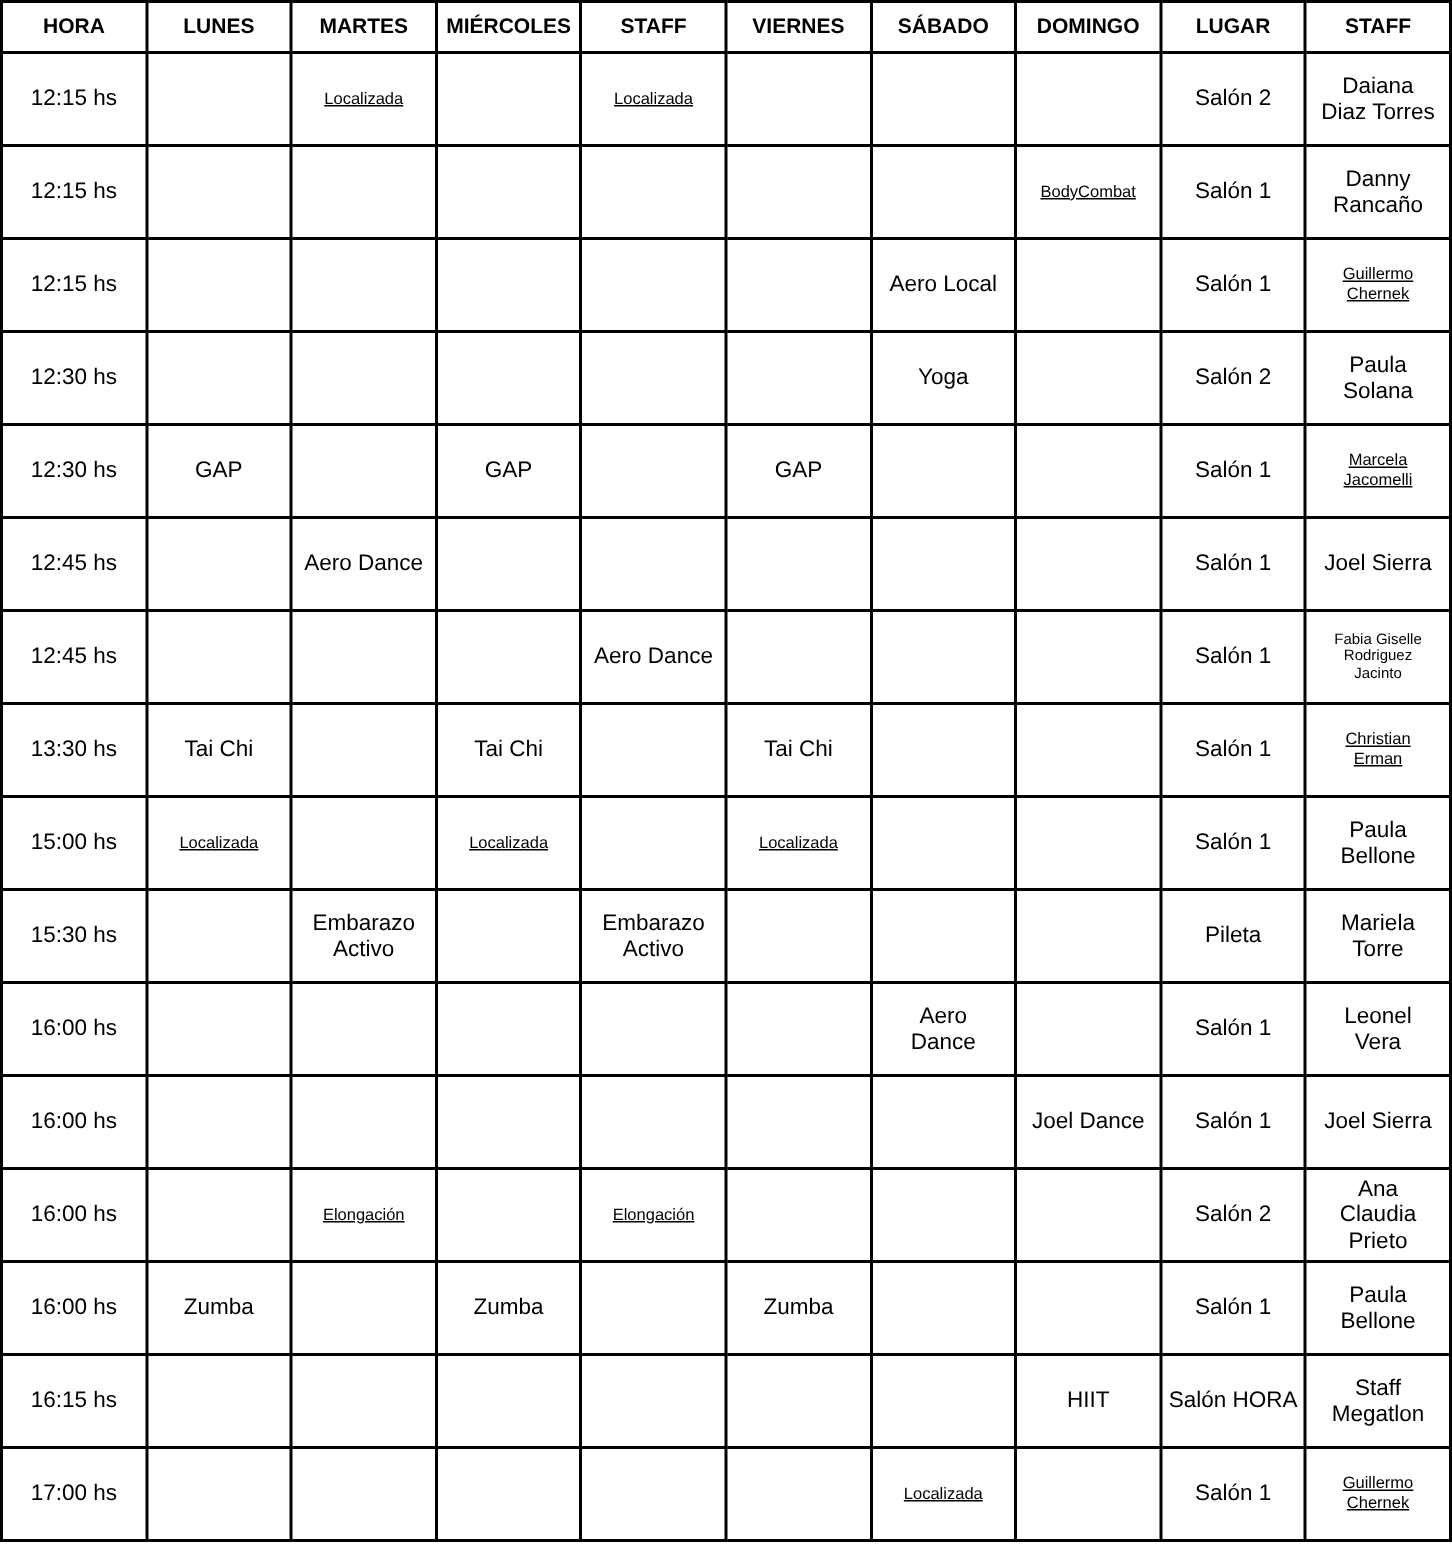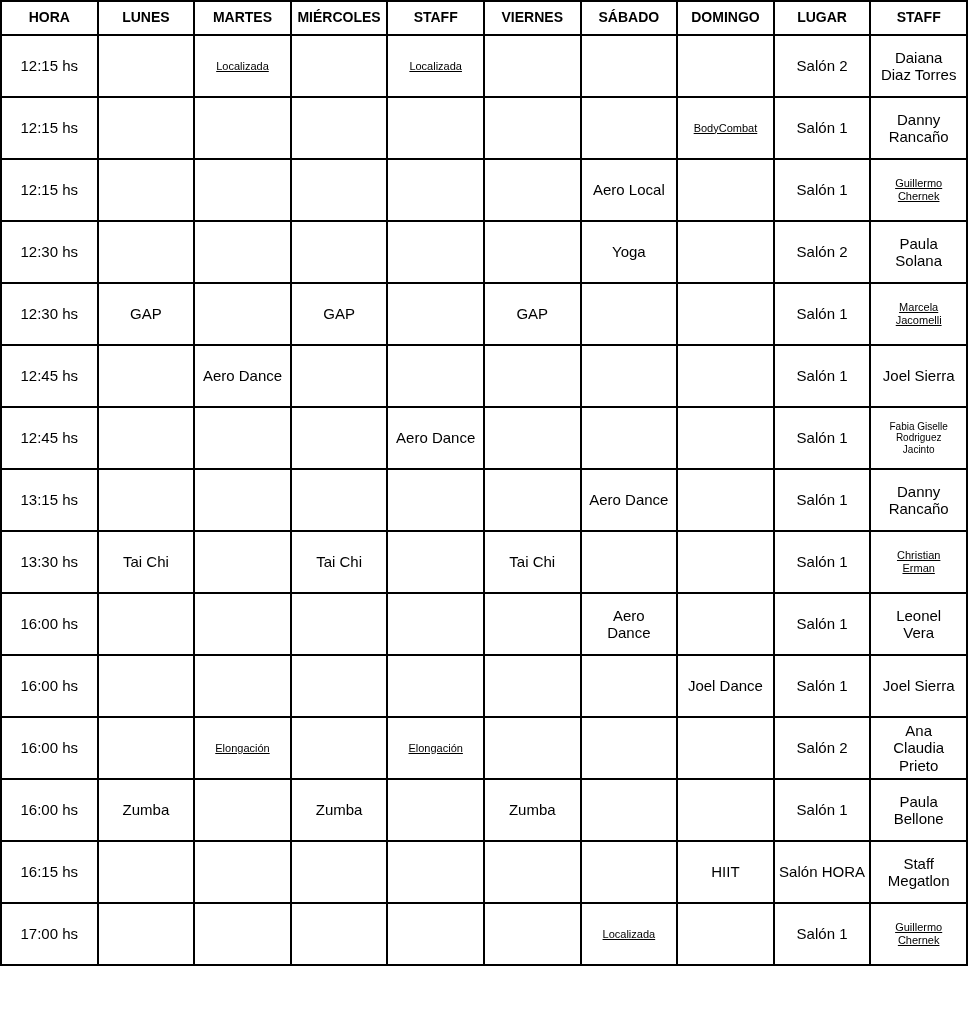--- a/index.html
+++ b/index.html
@@ -172,44 +172,59 @@
         <td class="cell-class nowrap-lines sz-lg">Aero Dance</td>
         <td class="cell-class nowrap-lines sz-lg"></td>
         <td class="cell-class nowrap-lines sz-lg"></td>
         <td class="cell-class nowrap-lines sz-lg"></td>
         <td class="cell-lugar nowrap-lines">Salón 1</td>
         <td class="cell-staff nowrap-lines sz-xs">Fabia Giselle
 Rodriguez
 Jacinto</td>
       </tr>
       <tr>
-        <td class="cell-hora nowrap-lines">13:15 hs</td>
-        <td class="cell-class nowrap-lines sz-lg"></td>
-        <td class="cell-class nowrap-lines sz-lg"></td>
-        <td class="cell-class nowrap-lines sz-lg"></td>
-        <td class="cell-class nowrap-lines sz-lg"></td>
-        <td class="cell-class nowrap-lines sz-lg"></td>
-        <td class="cell-class nowrap-lines sz-lg">Aero Dance</td>
-        <td class="cell-class nowrap-lines sz-lg"></td>
-        <td class="cell-lugar nowrap-lines">Salón 1</td>
-        <td class="cell-staff nowrap-lines sz-lg">Danny
-Rancaño</td>
-      </tr>
-      <tr>
         <td class="cell-hora nowrap-lines">13:30 hs</td>
         <td class="cell-class nowrap-lines sz-lg">Tai Chi</td>
         <td class="cell-class nowrap-lines sz-lg"></td>
         <td class="cell-class nowrap-lines sz-lg">Tai Chi</td>
         <td class="cell-class nowrap-lines sz-lg"></td>
         <td class="cell-class nowrap-lines sz-lg">Tai Chi</td>
         <td class="cell-class nowrap-lines sz-lg"></td>
         <td class="cell-class nowrap-lines sz-lg"></td>
         <td class="cell-lugar nowrap-lines">Salón 1</td>
         <td class="cell-staff nowrap-lines sz-sm">Christian
 Erman</td>
+      </tr>
+      <tr>
+        <td class="cell-hora nowrap-lines">15:00 hs</td>
+        <td class="cell-class nowrap-lines sz-sm">Localizada</td>
+        <td class="cell-class nowrap-lines sz-sm"></td>
+        <td class="cell-class nowrap-lines sz-sm">Localizada</td>
+        <td class="cell-class nowrap-lines sz-sm"></td>
+        <td class="cell-class nowrap-lines sz-sm">Localizada</td>
+        <td class="cell-class nowrap-lines sz-sm"></td>
+        <td class="cell-class nowrap-lines sz-sm"></td>
+        <td class="cell-lugar nowrap-lines">Salón 1</td>
+        <td class="cell-staff nowrap-lines sz-lg">Paula
+Bellone</td>
+      </tr>
+      <tr>
+        <td class="cell-hora nowrap-lines">15:30 hs</td>
+        <td class="cell-class nowrap-lines sz-lg"></td>
+        <td class="cell-class nowrap-lines sz-lg">Embarazo
+Activo</td>
+        <td class="cell-class nowrap-lines sz-lg"></td>
+        <td class="cell-class nowrap-lines sz-lg">Embarazo
+Activo</td>
+        <td class="cell-class nowrap-lines sz-lg"></td>
+        <td class="cell-class nowrap-lines sz-lg"></td>
+        <td class="cell-class nowrap-lines sz-lg"></td>
+        <td class="cell-lugar nowrap-lines">Pileta</td>
+        <td class="cell-staff nowrap-lines sz-lg">Mariela
+Torre</td>
       </tr>
       <tr>
         <td class="cell-hora nowrap-lines">16:00 hs</td>
         <td class="cell-class nowrap-lines sz-lg"></td>
         <td class="cell-class nowrap-lines sz-lg"></td>
         <td class="cell-class nowrap-lines sz-lg"></td>
         <td class="cell-class nowrap-lines sz-lg"></td>
         <td class="cell-class nowrap-lines sz-lg"></td>
         <td class="cell-class nowrap-lines sz-lg">Aero
 Dance</td>

